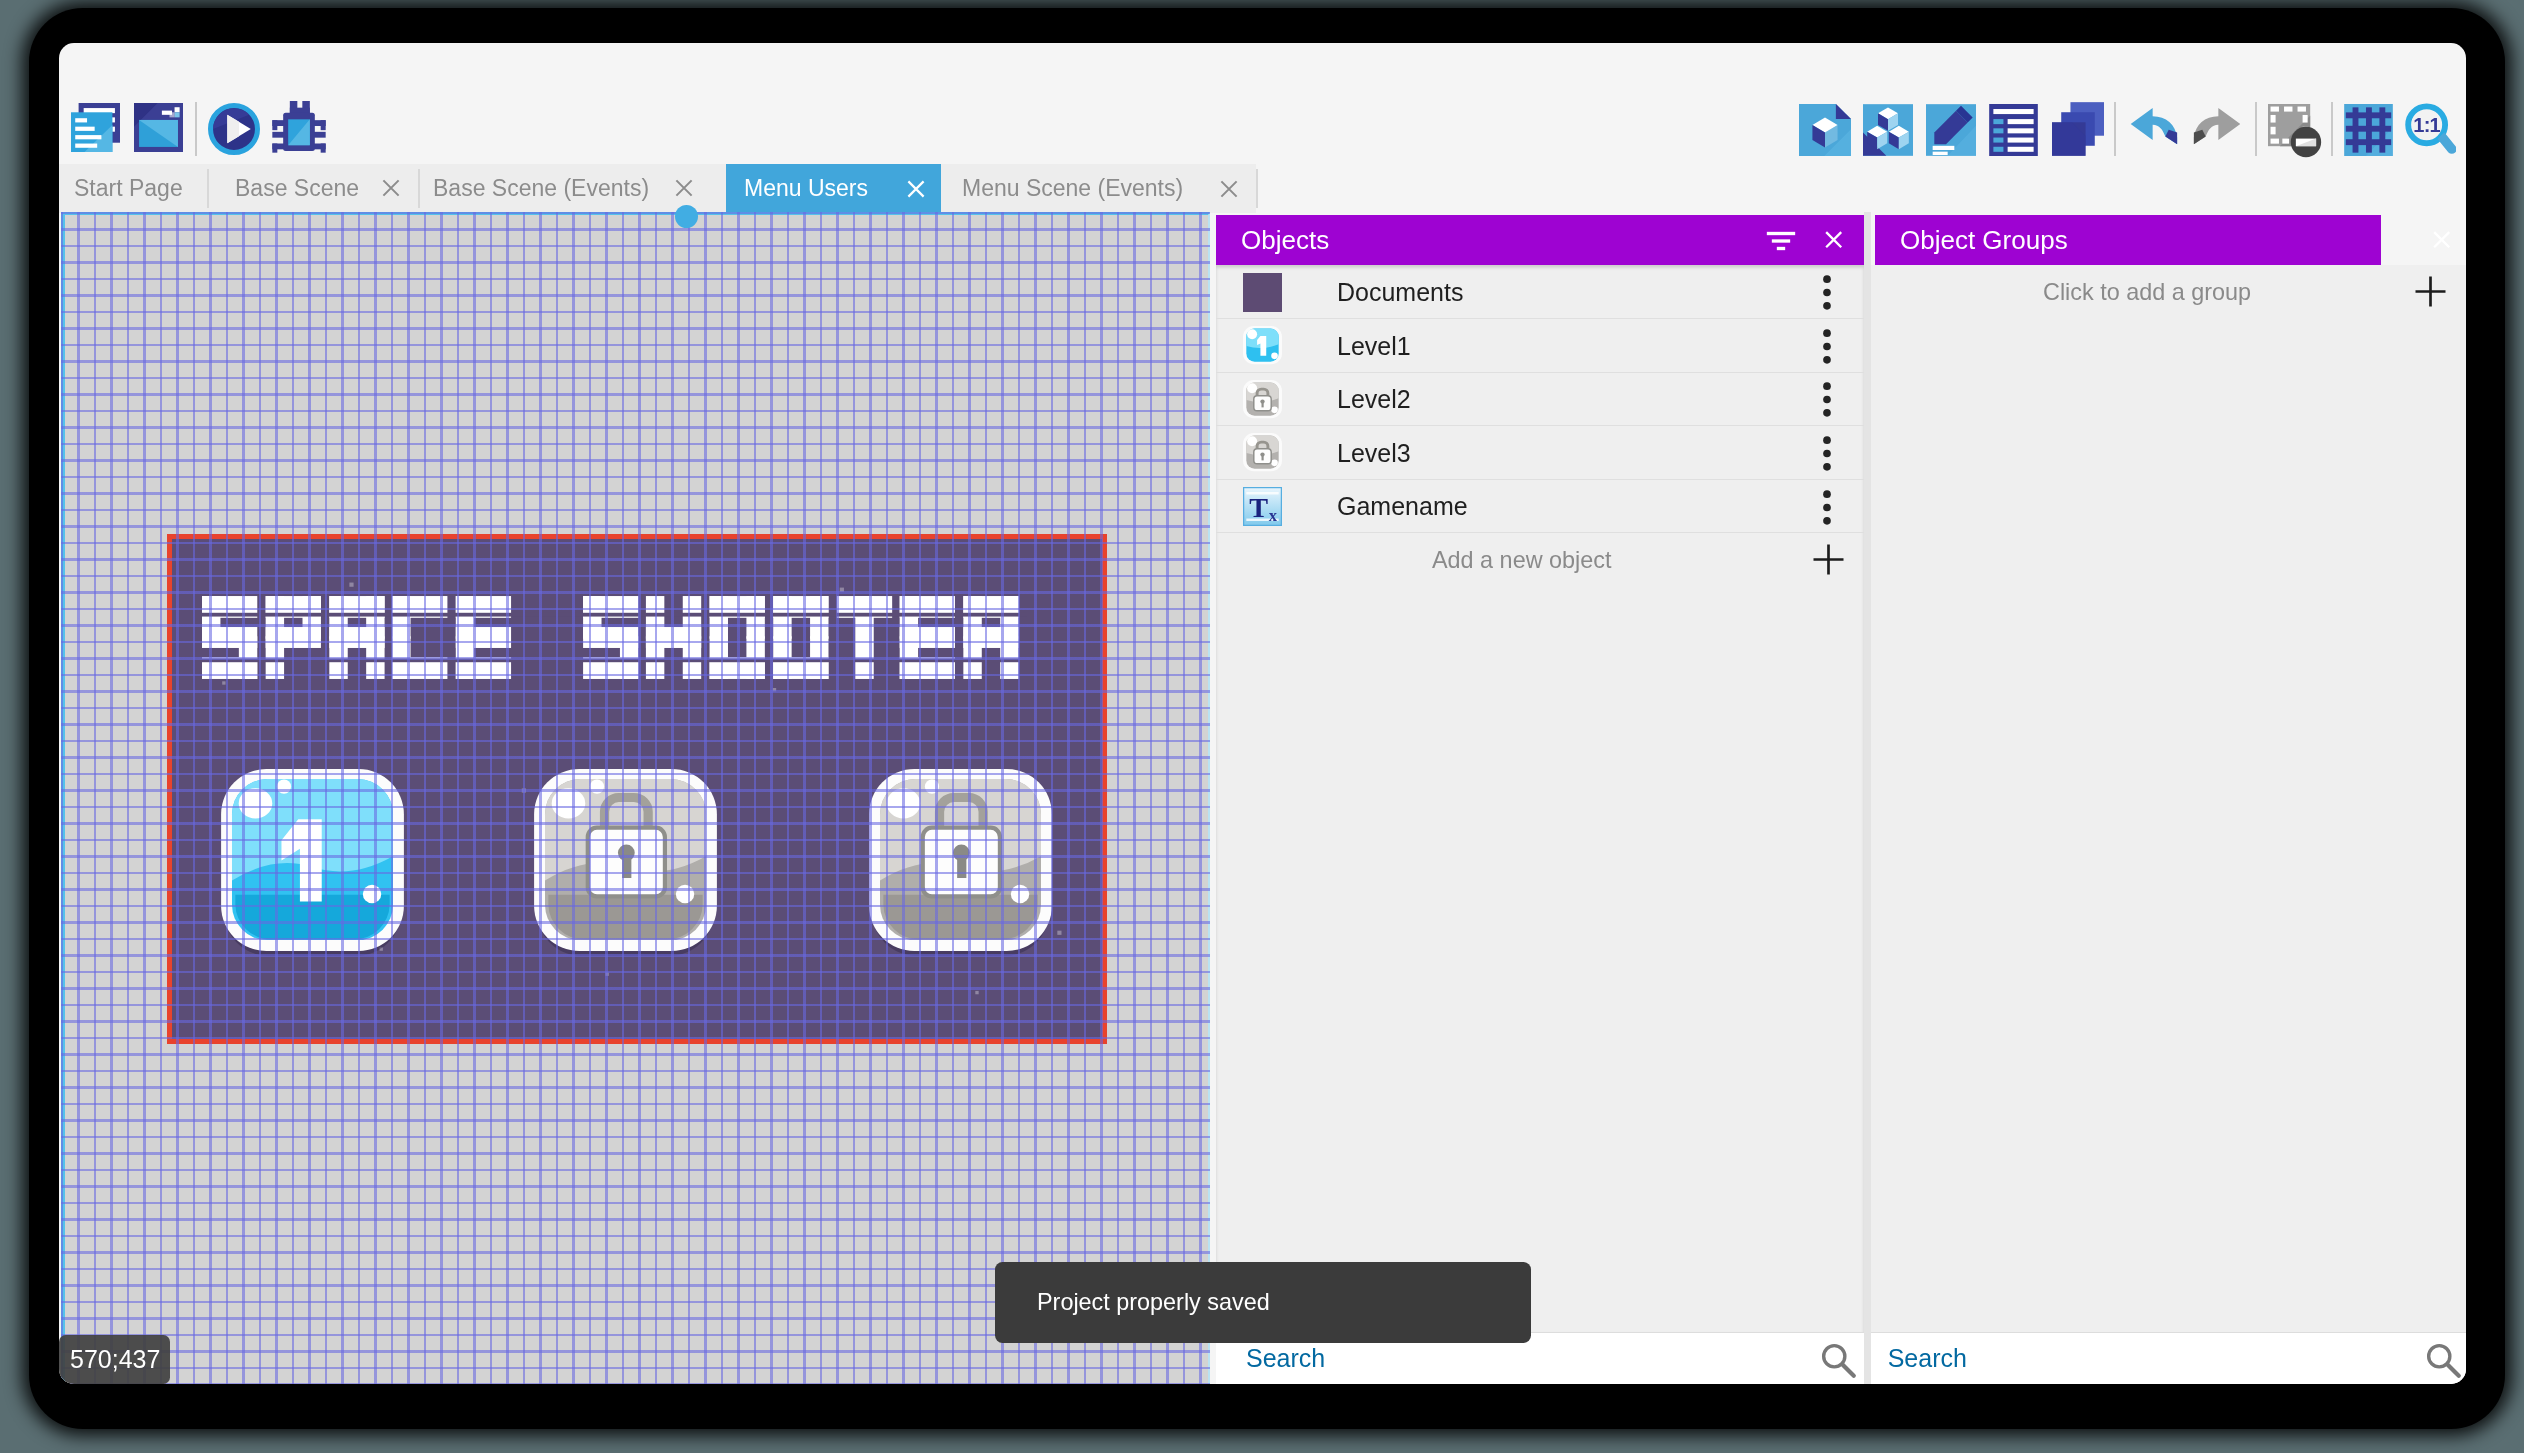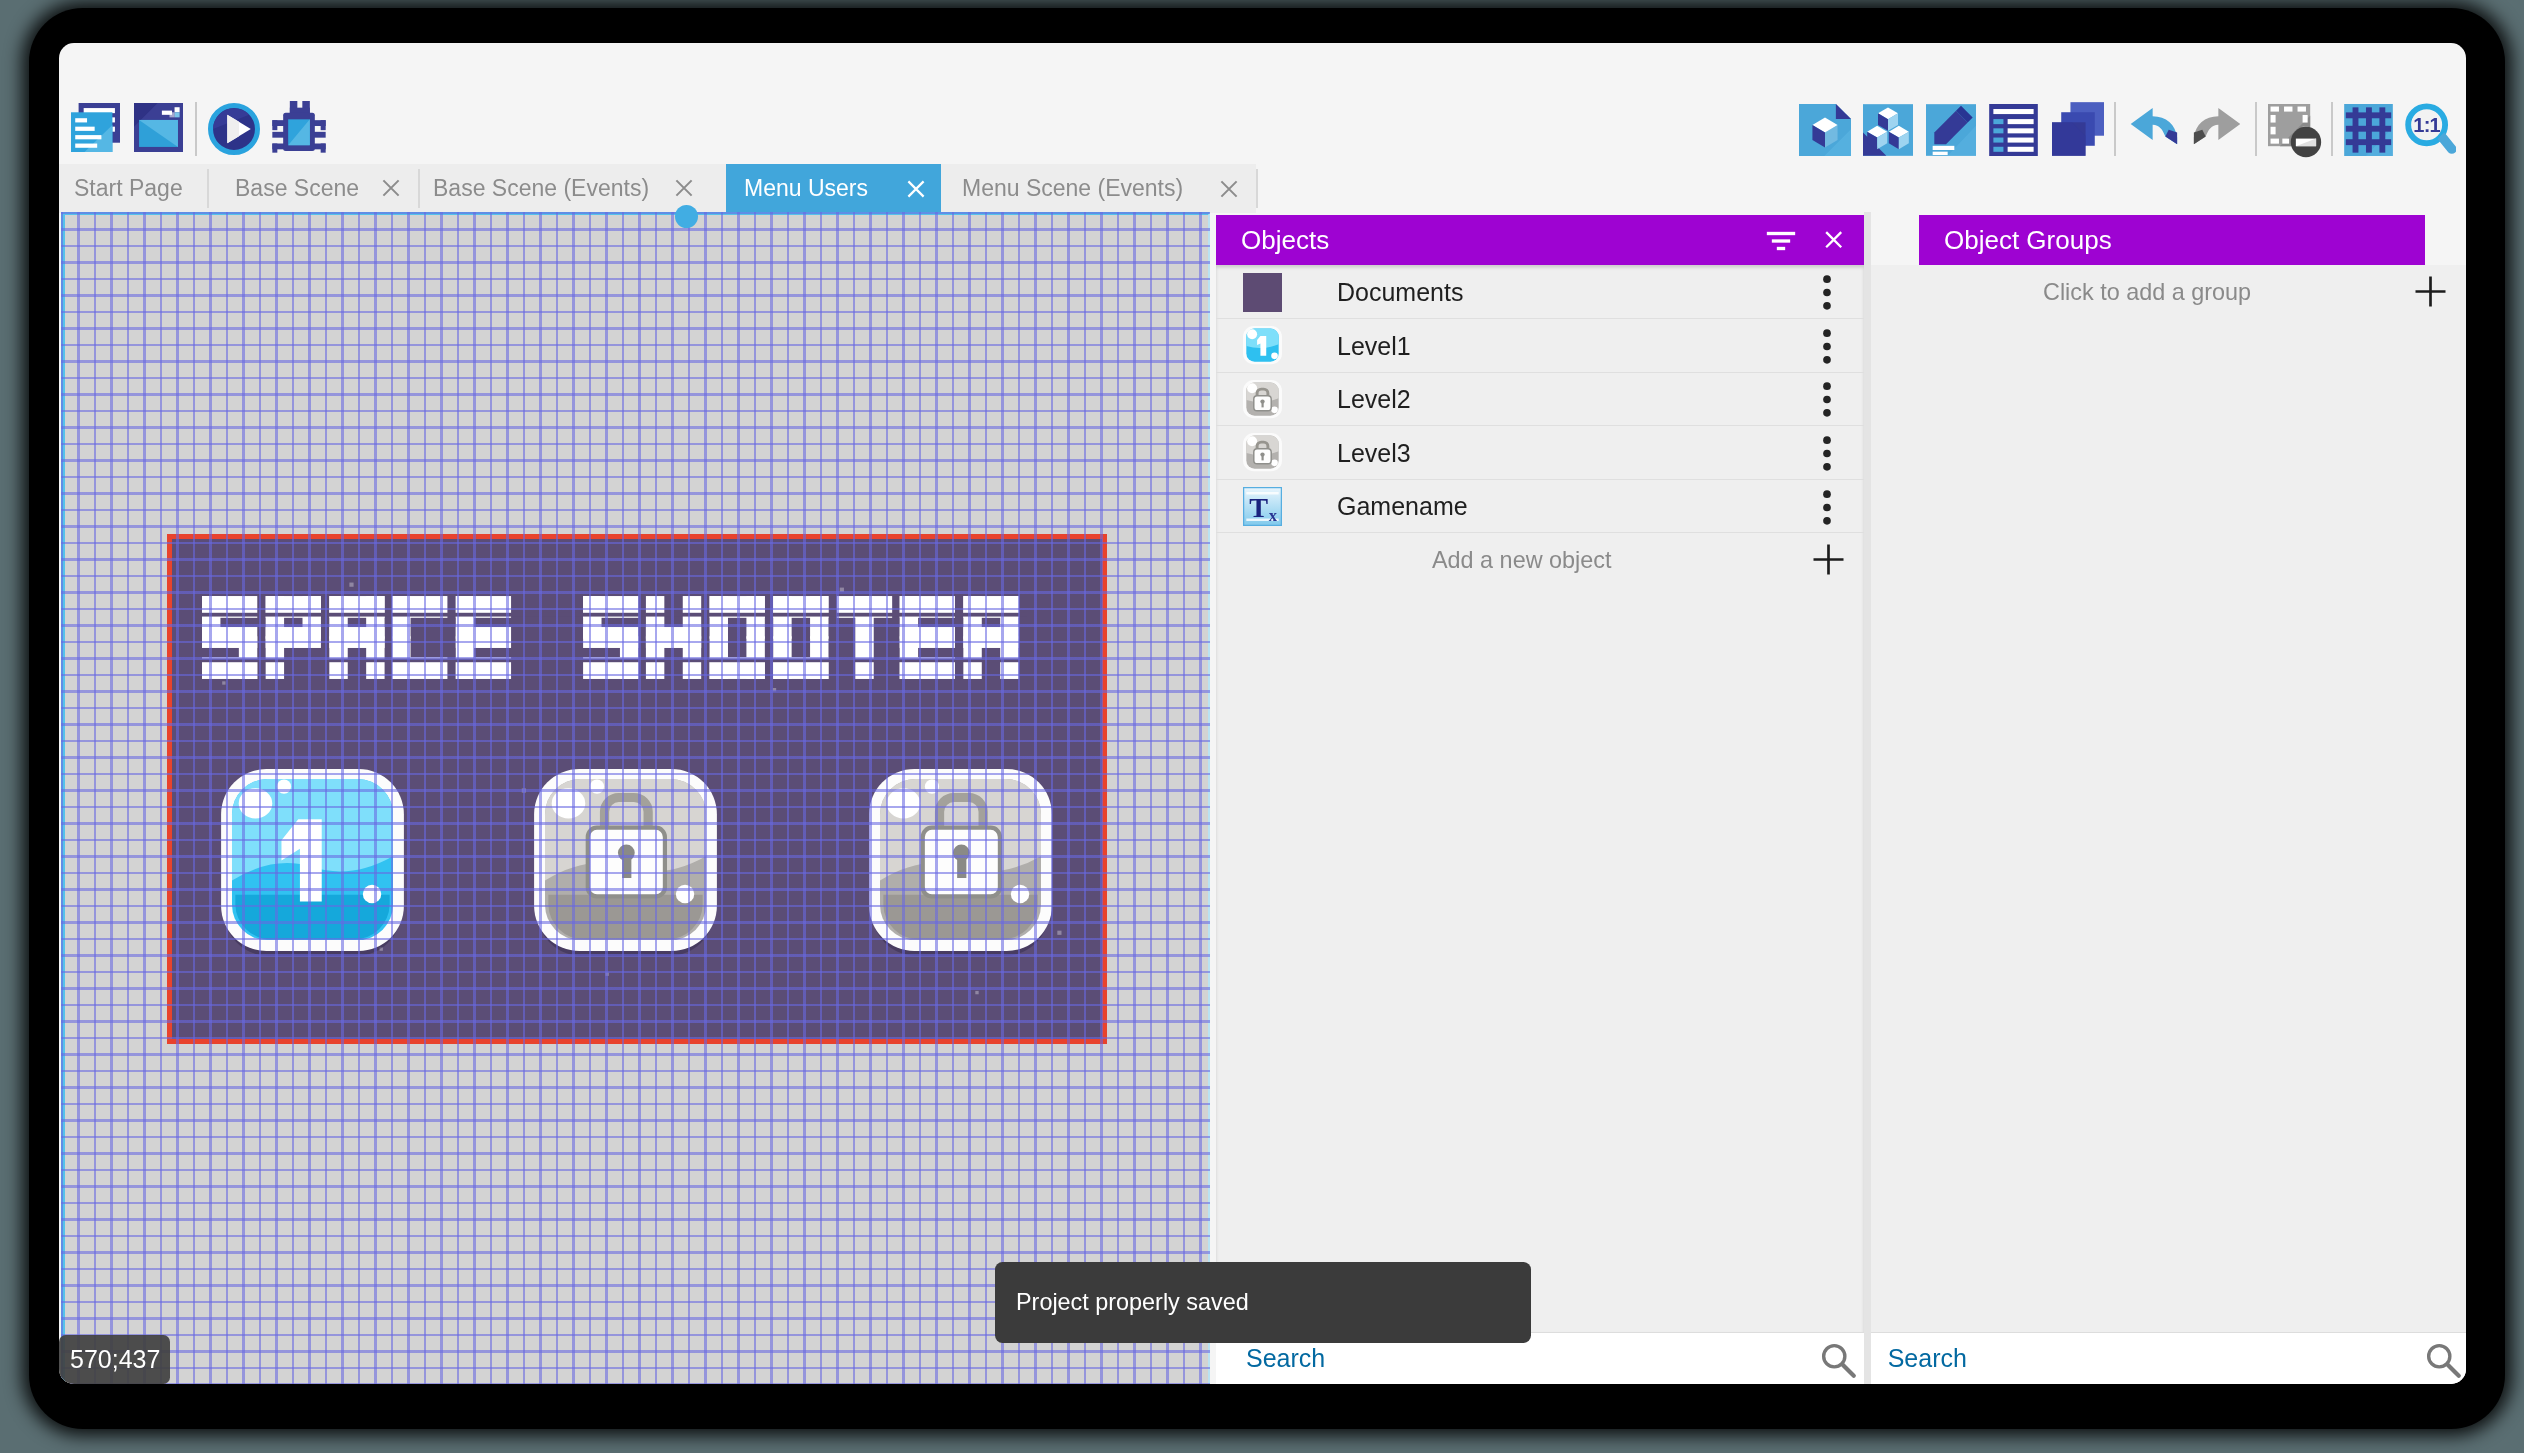--- a/index.html
+++ b/index.html
@@ -39,21 +39,21 @@
   .phead .ptitle { position:absolute; top:0; height:50px; line-height:50px; font-size:26px; }
   #objpanel { left:1157px; top:222px; width:648px; height:1067px; background:#EFEFEF; box-shadow:0 2.5px 3.3px rgba(0,0,0,0.15) inset; }
   #gappanel { left:1805px; top:169px; width:6.7px; height:1172px; background:#E4E4E4; }
   #grppanel { left:1812px; top:222px; width:595px; height:1067px; background:#EFEFEF; }
   .row { position:absolute; left:0; width:648px; height:54px; border-bottom:1.7px solid #DFDFDF; }
   .rowlbl { position:absolute; left:121px; top:0; height:54px; line-height:54px; font-size:25px; color:#1F1F1F; }
   .gray { color:#8A8A8A; font-size:23.4px; }
   .search { position:absolute; top:1289px; height:52px; background:#FFF; border-top:1.7px solid #DDD; color:#0369a1; font-size:25px; line-height:50px; }
 
   
-  #toast { left:936px; top:1219px; width:536px; height:81px; background:#3B3B3B; border-radius:7.5px; z-index:20; color:#FFF; font-size:23.4px; line-height:81px; padding-left:21px; }
+  #toast { left:936px; top:1219px; width:536px; height:81px; background:#3B3B3B; border-radius:7.5px; z-index:20; color:#FFF; font-size:23.4px; line-height:81px; padding-left:42px; }
 </style>
 </head>
 <body>
 <div id="shadow" class="abs"></div>
 <div id="win" class="abs">
 
 
   <div id="toolbar" class="abs">
 
     <svg class="abs" style="left:11.7px; top:11px;" width="49" height="49" viewBox="0 0 58 58">
@@ -494,21 +494,21 @@
   </div>
   <div class="search abs" style="left:1157px; width:648px; padding-left:30px;">Search
     <svg class="abs" style="left:603px; top:7.5px;" width="39" height="39" viewBox="0 0 46 46">
         <circle cx="18" cy="18" r="12.5" stroke="#787878" stroke-width="4" fill="none"></circle>
         <line x1="28" y1="28" x2="41" y2="41" stroke="#787878" stroke-width="5" stroke-linecap="round"></line>
       </svg>
   </div>
 
   <div id="gappanel" class="abs"></div>
 
-  <div class="phead abs" style="left:1860px; width:506px;">
+  <div class="phead abs" style="left:1816px; width:506px;">
     <div class="ptitle" style="left:25px;">Object Groups</div>
     <svg class="abs" style="left:555px; top:13.4px;" width="23.4" height="23.4" viewBox="0 0 28 28">
         <path d="M5,5 L23,23 M23,5 L5,23" stroke="#FFF" stroke-width="2.8" fill="none"></path>
       </svg>
   </div>
   <div id="grppanel" class="abs">
     <div class="rowlbl gray" style="left:172px; top:0px;">Click to add a group</div>
     <svg class="abs" style="left:542px; top:9.2px;" width="35" height="35" viewBox="0 0 42 42">
         <path d="M21,3 V39 M3,21 H39" stroke="#1C1C1C" stroke-width="3.2" fill="none"></path>
       </svg>

